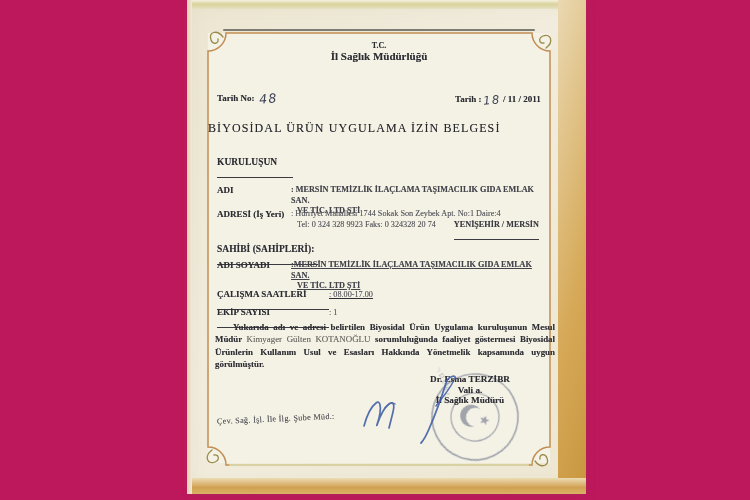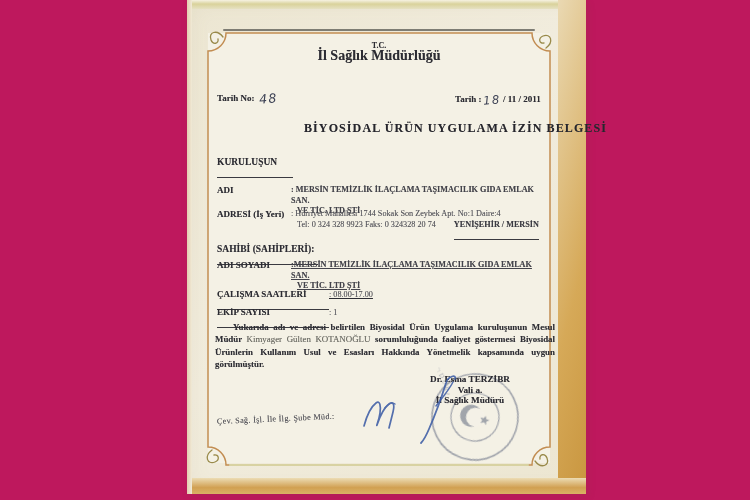--- a/index.html
+++ b/index.html
@@ -18,28 +18,28 @@
          background:linear-gradient(to right,#e3cdaf,#f0ead7);}
   .content-bg{position:absolute;left:21px;top:33px;width:342px;height:430px;background:#f4f1e5;}
   .frame-svg{position:absolute;left:14px;top:23px;width:356px;height:452px;pointer-events:none;}
   .sig-svg{position:absolute;left:0;top:0;width:399px;height:494px;pointer-events:none;}
 
   .t{position:absolute;color:#2c2c33;white-space:nowrap;text-shadow:0 0 .4px rgba(70,70,70,.45);}
   .b{font-weight:bold;}
   .hdr{left:21px;top:41px;width:342px;text-align:center;line-height:10px;white-space:normal;}
   .hdr .l1{font-size:8px;font-weight:bold;}
   .hdr .l2{font-size:9px;font-weight:bold;letter-spacing:1px;}
-  .hdr .l3{font-size:14px;font-weight:bold;}
+  .hdr .l3{font-size:11px;font-weight:bold;}
   .belge{left:30px;top:91px;font-size:9px;}
   .hand{display:inline-block;font-family:"DejaVu Sans",sans-serif;font-style:italic;
         font-size:12.5px;font-weight:500;color:#3c4154;transform:rotate(-5deg);
         letter-spacing:1.5px;margin-left:5px;vertical-align:-2px;text-shadow:none;}
   .tarih{left:268px;top:93px;font-size:9px;}
   .tarih .hand{font-size:11.5px;margin:0 2px;}
-  .title{left:21px;top:121px;width:399px;text-align:right;font-size:12px;font-weight:bold;
+  .title{left:21px;top:121px;width:399px;text-align:left;font-size:12px;font-weight:normal;
          letter-spacing:1.1px;color:#26262d;}
   .sec{font-size:9.5px;font-weight:bold;}
   .ul{border-bottom:1.2px solid #3a3a40;padding-bottom:10px;}
   .lab{font-size:9px;font-weight:bold;}
   .val{font-size:8.2px;font-weight:bold;color:#43434b;line-height:10.5px;white-space:normal;}
   .val-light{font-weight:normal;color:#56565e;}
   .w-lab{display:inline-block;width:112px;}
   .para{left:28px;top:321px;width:340px;font-size:8.9px;font-weight:bold;line-height:12.4px;
         text-align:justify;text-indent:18px;white-space:normal;color:#2e2e35;}
   .para .mgr{font-weight:normal;color:#6c6c64;}

